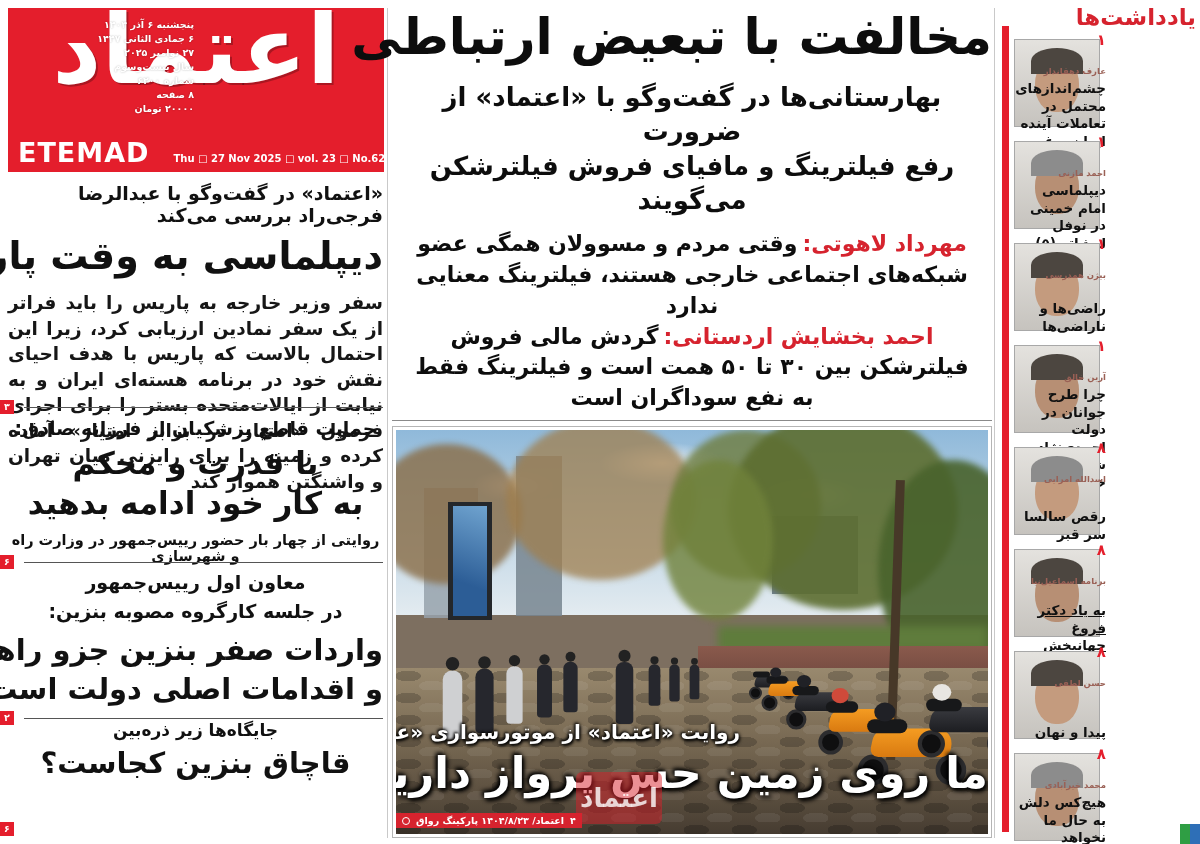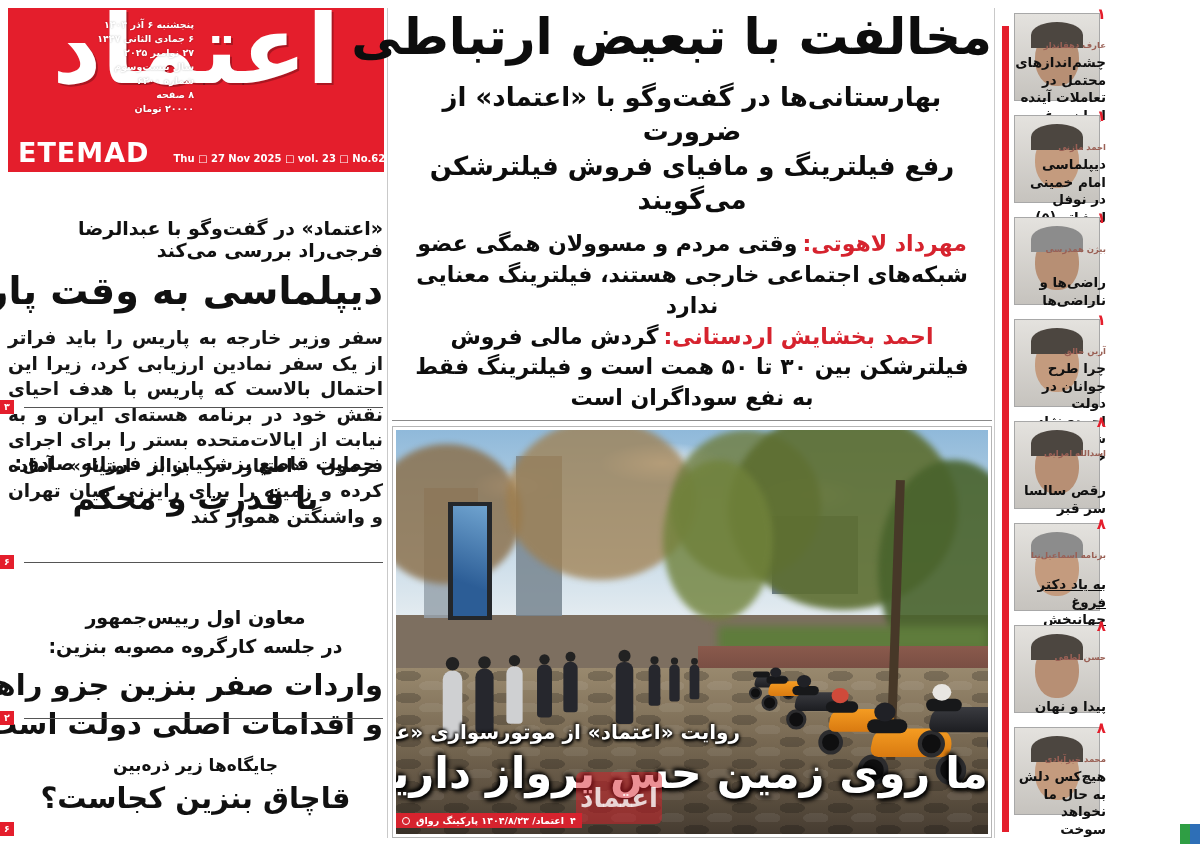--- a/index.html
+++ b/index.html
@@ -13,21 +13,21 @@
 
   
   .masthead { position:absolute; left:8px; top:8px; width:376px; height:164px; background:#e41e2c; color:#fff; overflow:hidden; }
   .mh-logo { position:absolute; left:0; right:0; top:-14px; text-align:center; font-size:96px; font-weight:bold; color:#fff; text-shadow:2px 2px 0 rgba(0,0,0,.25); letter-spacing:-4px; }
   .mh-dates { position:absolute; right:190px; top:10px; width:120px; direction:rtl; text-align:right; font-size:9.5px; line-height:14px; font-weight:bold; text-shadow:0 0 2px rgba(0,0,0,.3); }
   .mh-foot { position:absolute; left:10px; right:8px; bottom:4px; display:flex; align-items:baseline; gap:24px; direction:ltr; }
   .mh-foot .en-logo { font-size:27px; font-weight:bold; letter-spacing:1px; }
   .mh-foot .en-info { font-size:10px; font-weight:bold; white-space:nowrap; }
 
   
-  .leftcol { position:absolute; left:8px; top:172px; width:375px; direction:rtl; color:#111;margin-top:35px; }
+  .leftcol { position:absolute; left:8px; top:172px; width:375px; direction:rtl; color:#111; }
   .lc-kicker { font-size:19px; font-weight:bold; text-align:center; margin-top:10px; }
   .lc-kicker.right { text-align:right; font-size:19px; }
   .lc-h1 { font-size:38px; font-weight:bold; text-align:center; white-space:nowrap; margin-top:8px; letter-spacing:-1px; }
   .lc-lead { font-size:18.5px; font-weight:bold; text-align:justify; line-height:1.38; margin-top:12px; color:#161616; }
   .lc-h2line { font-size:31px; font-weight:bold; text-align:center; white-space:nowrap; line-height:1.32; letter-spacing:-1px; }
   .lc-h3line { font-size:29px; font-weight:bold; text-align:center; white-space:nowrap; line-height:1.35; letter-spacing:-1px; }
   .lc-sub { font-size:14.5px; font-weight:bold; text-align:center; margin-top:8px; }
   .lc-kick2 { font-size:19px; font-weight:bold; text-align:center; line-height:1.5; }
   .divider { position:absolute; left:24px; right:0; height:1px; background:#555; }
   .pmark { position:absolute; left:0; width:14px; height:14px; background:#e41e2c; color:#fff; font-size:9.5px; font-weight:bold; text-align:center; line-height:14px; }
@@ -147,20 +147,22 @@
     <div class="lc-kicker right">«اعتماد» در گفت‌وگو با عبدالرضا فرجی‌راد بررسی می‌کند</div>
     <div class="lc-h1">دیپلماسی به وقت پاریس</div>
     <div class="lc-lead">سفر وزیر خارجه به پاریس را باید فراتر از یک سفر نمادین ارزیابی کرد، زیرا این احتمال بالاست که پاریس با هدف احیای نقش خود در برنامه هسته‌ای ایران و به نیابت از ایالات‌متحده بستر را برای اجرای فرمول «امتیاز در برابر امتیاز» آماده کرده و زمینه را برای رایزنی میان تهران و واشنگتن هموار کند</div>
   </div>
   <div class="pmark" style="top:400px;">۳</div>
   <div class="divider" style="top:407px; right:817px;"></div>
 
   <div class="leftcol" style="top:414px;">
     <div class="lc-kick2">حمایت قاطع پزشکیان از فرزانه صادق:</div>
     <div class="lc-h2line">با قدرت و محکم</div>
+    <div class="lc-h2line">به کار خود ادامه بدهید</div>
+    <div class="lc-sub">روایتی از چهار بار حضور رییس‌جمهور در وزارت راه و شهرسازی</div>
   </div>
   <div class="pmark" style="top:555px;">۶</div>
   <div class="divider" style="top:562px; right:817px;"></div>
 
   <div class="leftcol" style="top:568px;">
     <div class="lc-kick2">معاون اول رییس‌جمهور</div>
     <div class="lc-kick2">در جلسه کارگروه مصوبه بنزین:</div>
     <div class="lc-h3line" style="margin-top:6px;">واردات صفر بنزین جزو راهبردها</div>
     <div class="lc-h3line">و اقدامات اصلی دولت است</div>
   </div>
@@ -267,20 +269,21 @@
       <div class="ph-credit">
         <span>۴</span>
         <span>اعتماد/ ۱۴۰۴/۸/۲۳ پارکینگ رواق</span>
         <span class="cam-dot"></span>
       </div>
     </div>
   </div>
 
   <div class="sb-redbar"></div>
   <div class="sidebar">
+    <div class="sb-title">یادداشت‌ها</div>
 
     <div class="note">
       <div class="note-photo"></div>
       <div class="note-text">
         <div class="note-num">۱</div>
         <div class="note-author">عارف دهقاندار</div>
         <div class="note-title">چشم‌اندازهای محتمل در تعاملات آینده ایران و غرب</div>
       </div>
     </div>
     <div class="note">

